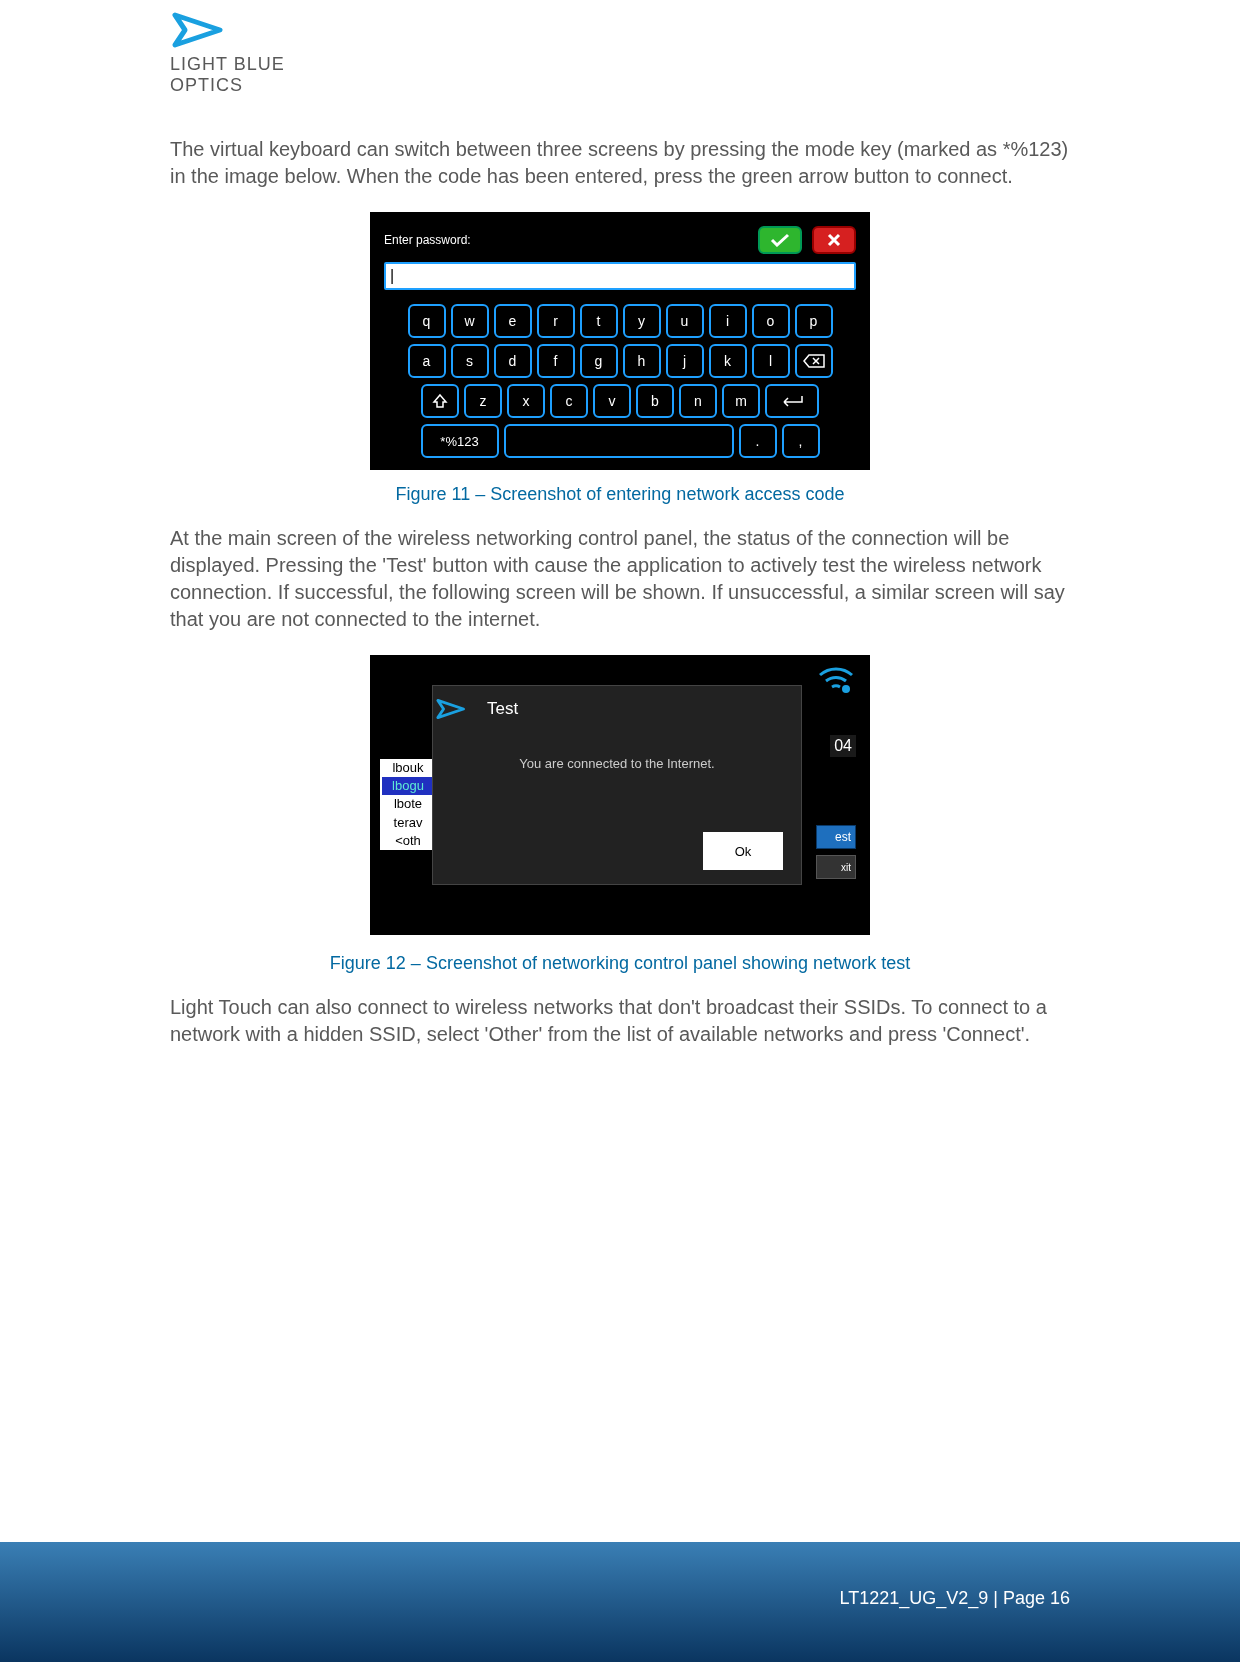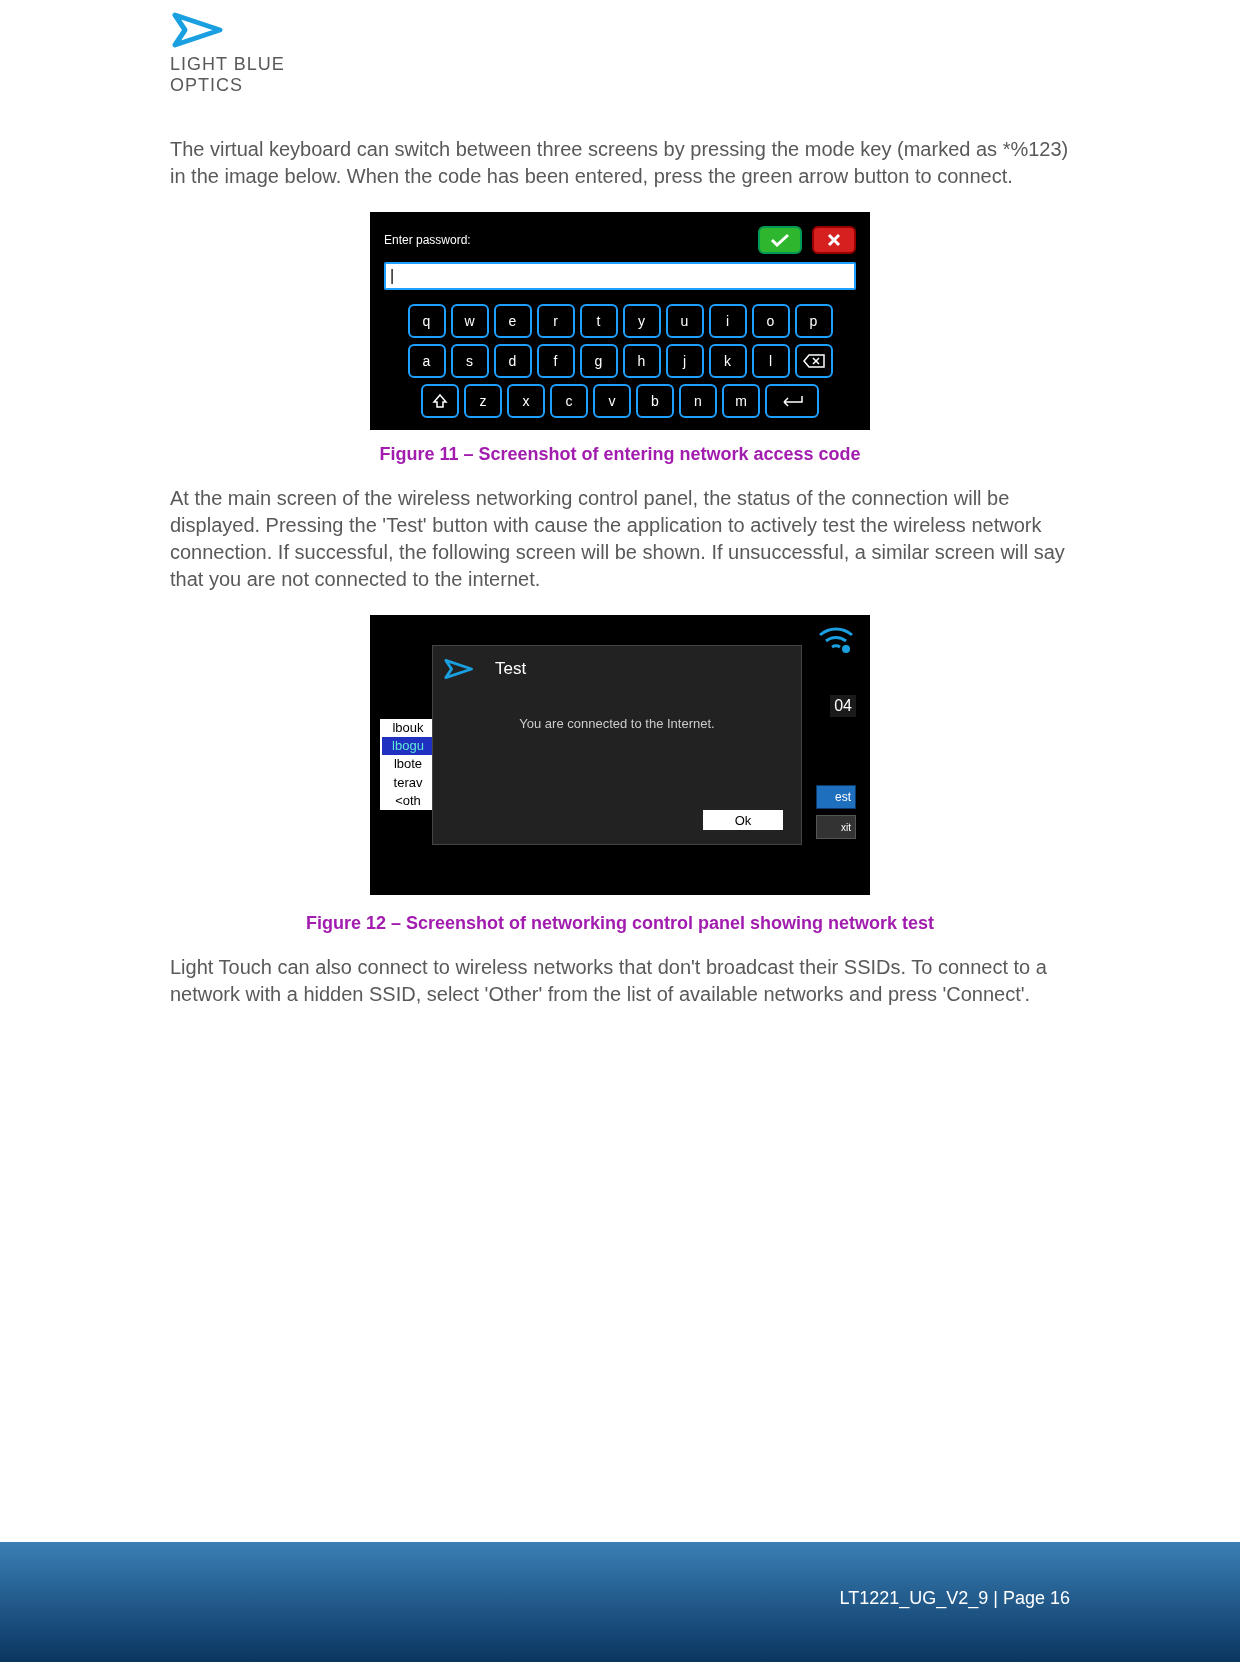--- a/index.html
+++ b/index.html
@@ -11,21 +11,21 @@
     position: relative;
     color: #595959;
   }
   .page { padding: 0 170px; padding-top: 0; }
   .logo-area { padding-top: 10px; margin-bottom: 40px; }
   .logo-shape { width: 70px; height: 40px; }
   .logo-text-1 { color: #595959; font-size: 18px; letter-spacing: 1px; font-weight: 500; }
   .logo-text-2 { color: #595959; font-size: 18px; letter-spacing: 1px; font-weight: 300; }
   .body-text { font-size: 20px; line-height: 1.35; color: #595959; margin-bottom: 22px; }
   .fig-container { text-align: center; margin: 18px 0 12px 0; }
-  .caption { color: #a21caf; font-size: 18px; text-align: center; margin: 14px 0 20px 0; font-weight: bold; }
+  .caption { color: #0369a1; font-size: 18px; text-align: center; margin: 14px 0 20px 0; }
   
   .kbd-fig {
     display: inline-block;
     width: 500px;
     background: #000;
     padding: 14px 14px 12px 14px;
   }
   .kbd-top-row { display: flex; align-items: center; gap: 10px; margin-bottom: 8px; }
   .kbd-label { color: #fff; font-size: 12px; }
   .kbd-spacer { flex: 1; }
@@ -73,26 +73,26 @@
   .net-list-item.sel { background: #2030c0; color: #5eead4; }
   .net-wifi-icon { position: absolute; right: 14px; top: 8px; }
   .net-04 { position: absolute; right: 14px; top: 80px; color: #fff; font-size: 16px; background:#1a1a1a; padding:2px 4px;}
   .net-est { position: absolute; right: 14px; top: 170px; width: 40px; height: 24px; background: #1e6fbe; border: 1px solid #0a3a6a; color:#fff; font-size:12px; display:flex; align-items:center; justify-content:flex-end; padding-right:4px;}
   .net-xit { position: absolute; right: 14px; top: 200px; width: 40px; height: 24px; background: #333; border: 1px solid #555; color:#fff; font-size:10px; display:flex; align-items:center; justify-content:flex-end; padding-right:4px;}
   .net-dialog {
     position: absolute; left: 62px; top: 30px;
     width: 370px; height: 200px;
     background: #222; border: 1px solid #444;
   }
-  .net-dialog-hdr { display: flex; align-items: center; gap: 12px; padding: 10px 10px; }
+  .net-dialog-hdr { display: flex; align-items: center; gap: 12px; padding: 10px 2px; }
   .net-dialog-title { color: #fff; font-size: 17px; }
   .net-dialog-msg { color: #ccc; font-size: 13px; padding: 24px 14px 0 14px; }
   .net-ok-btn {
     position: absolute; right: 18px; bottom: 14px;
-    width: 80px; height: 20px; background: #fff;
+    width: 80px; height: 38px; background: #fff;
     display: flex; align-items: center; justify-content: center;
     font-size: 13px; color: #000;
   }
   
   .footer-bar {
     position: absolute; left: 0; bottom: 0;
     width: 100%; height: 120px;
     background: linear-gradient(#3a7fb5, #0a3560);
   }
   .footer-text {
@@ -175,20 +175,26 @@
           <span class="key">v</span>
           <span class="key">b</span>
           <span class="key">n</span>
           <span class="key">m</span>
           <span class="key key-wide">
             <svg width="28" height="14" viewBox="0 0 28 14">
                 <path d="M24 2 L24 8 L6 8 M6 8 L10 4 M6 8 L10 12" fill="none" stroke="#fff" stroke-width="1.5"></path>
               </svg>
           </span>
         </div>
+        <div class="kbd-row">
+          <span class="key key-mode">*%123</span>
+          <span class="key key-space"></span>
+          <span class="key">.</span>
+          <span class="key">,</span>
+        </div>
       </div>
     </div>
   </div>
 
   <div class="caption">Figure 11 – Screenshot of entering network access code</div>
 
   <p class="body-text">At the main screen of the wireless networking control panel, the status of the connection will be displayed. Pressing the 'Test' button with cause the application to actively test the wireless network connection. If successful, the following screen will be shown. If unsuccessful, a similar screen will say that you are not connected to the internet.</p>
 
   <div class="fig-container">
     <div class="net-fig">

